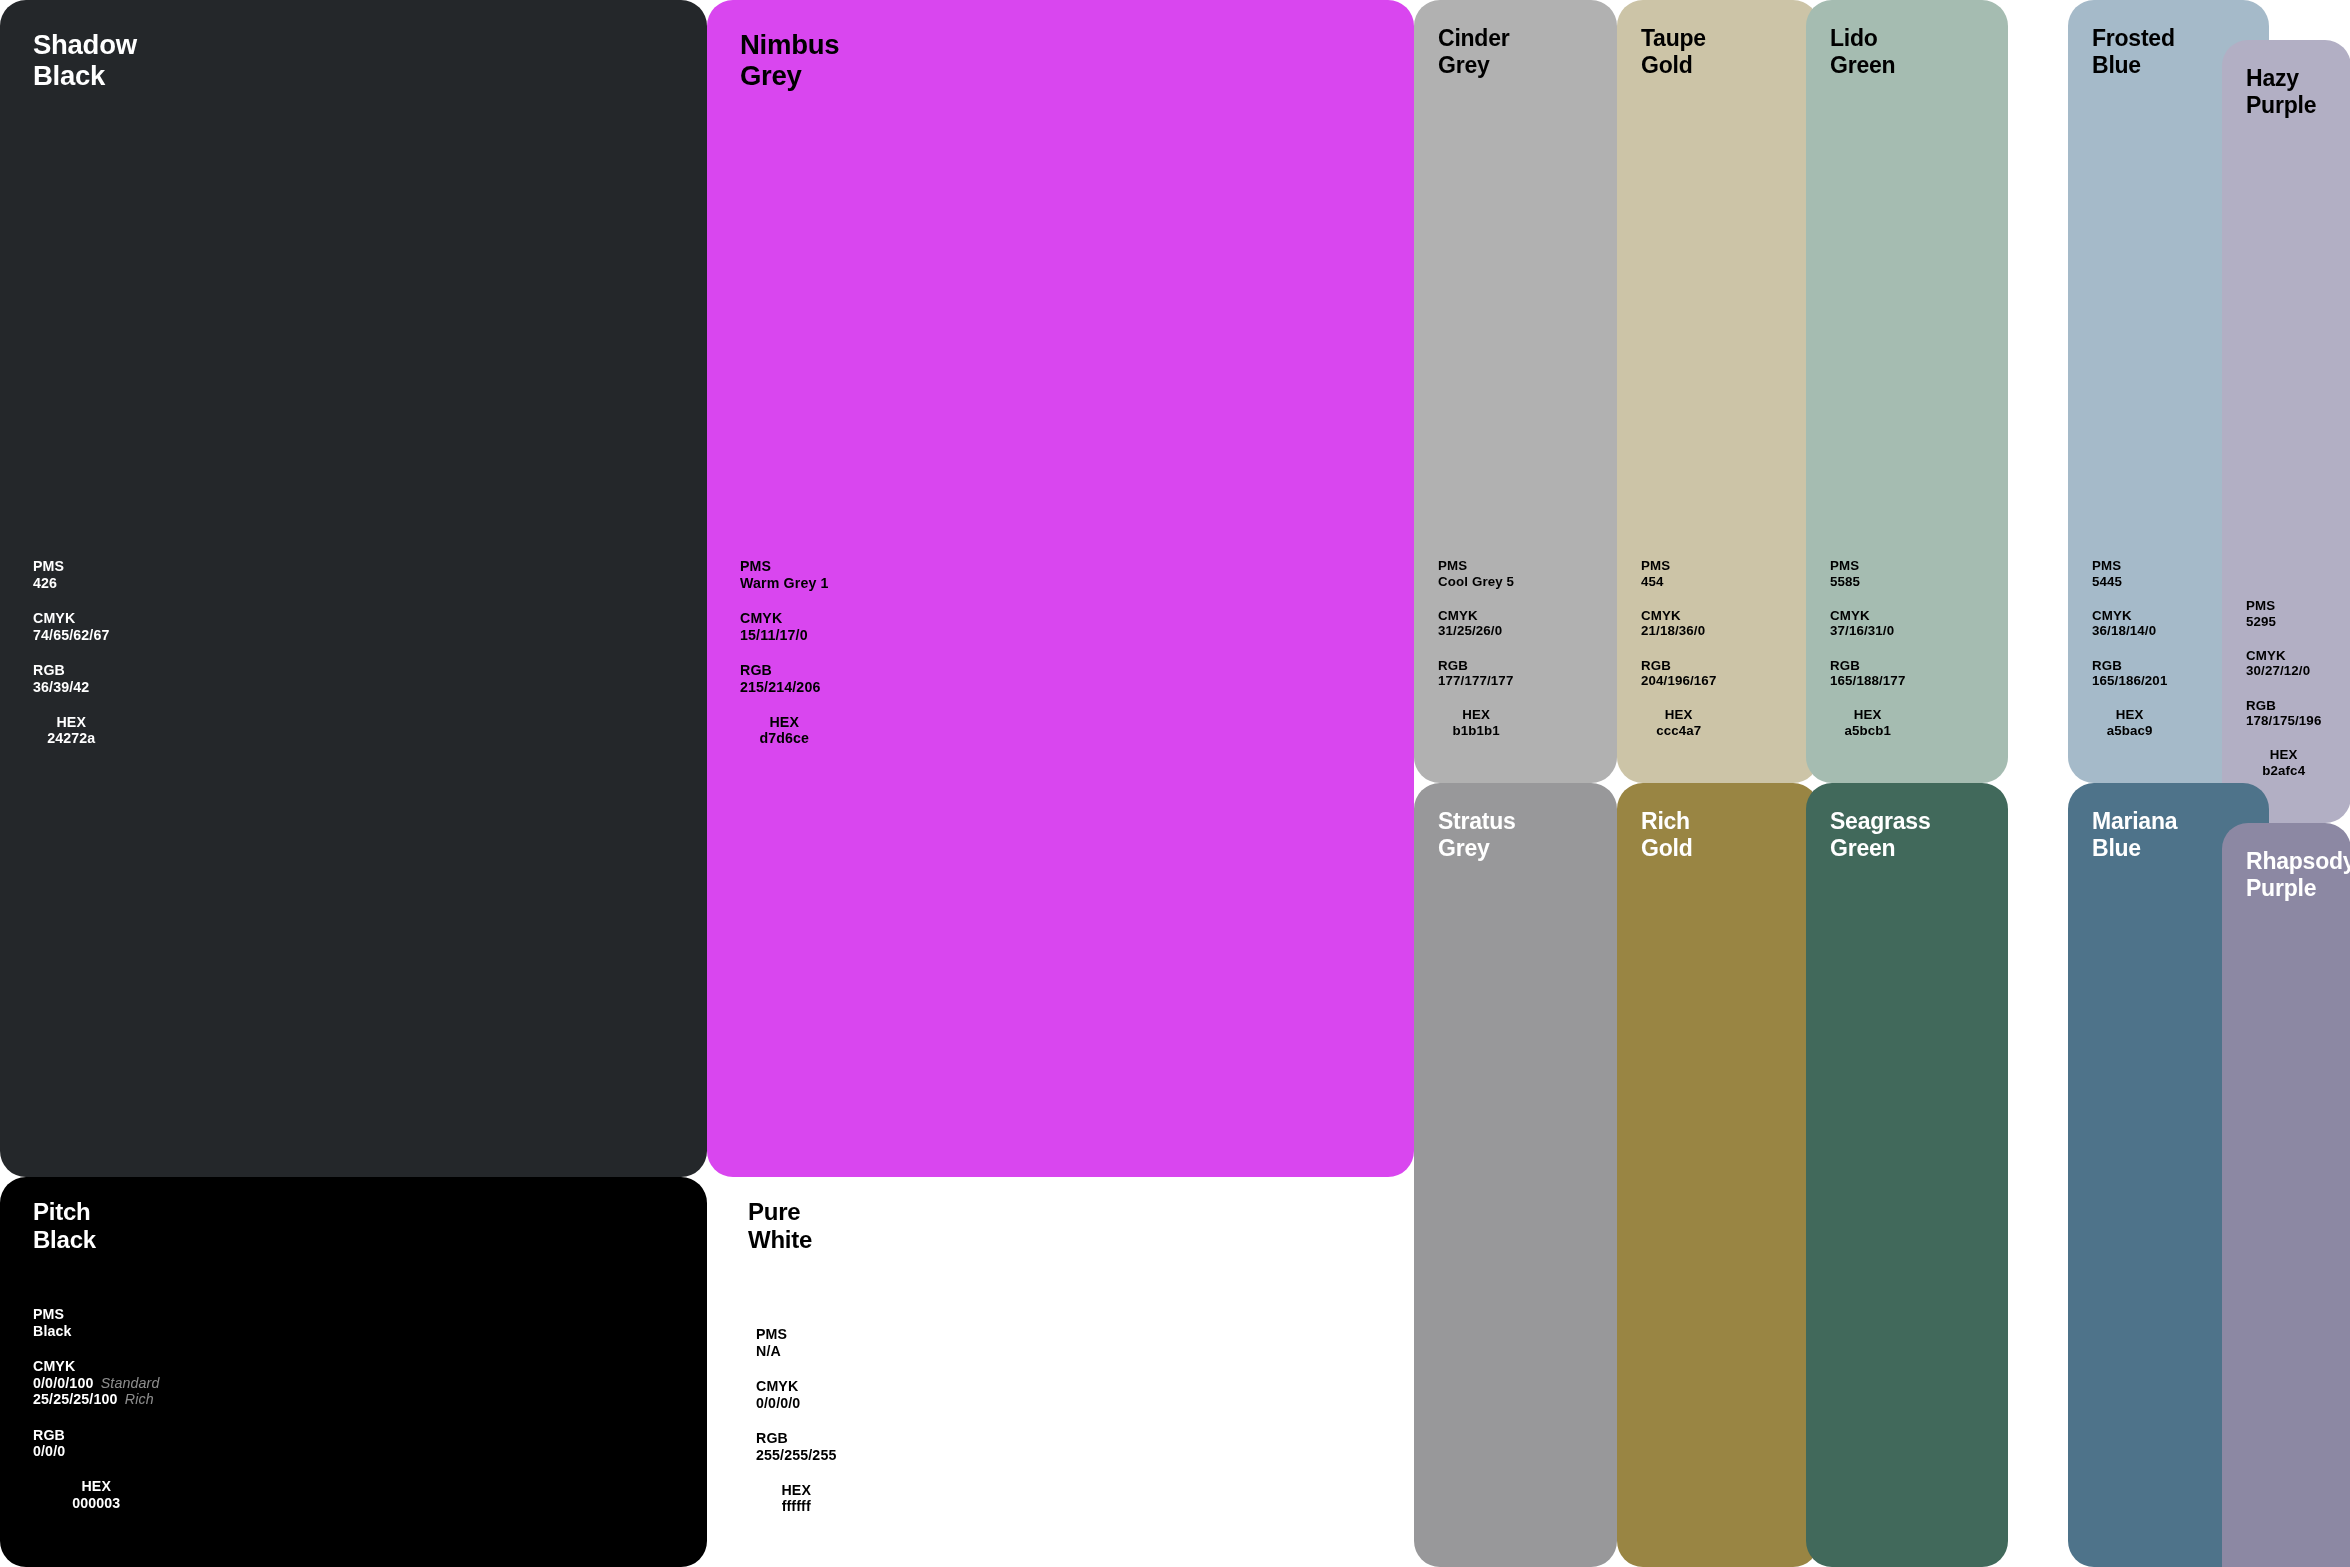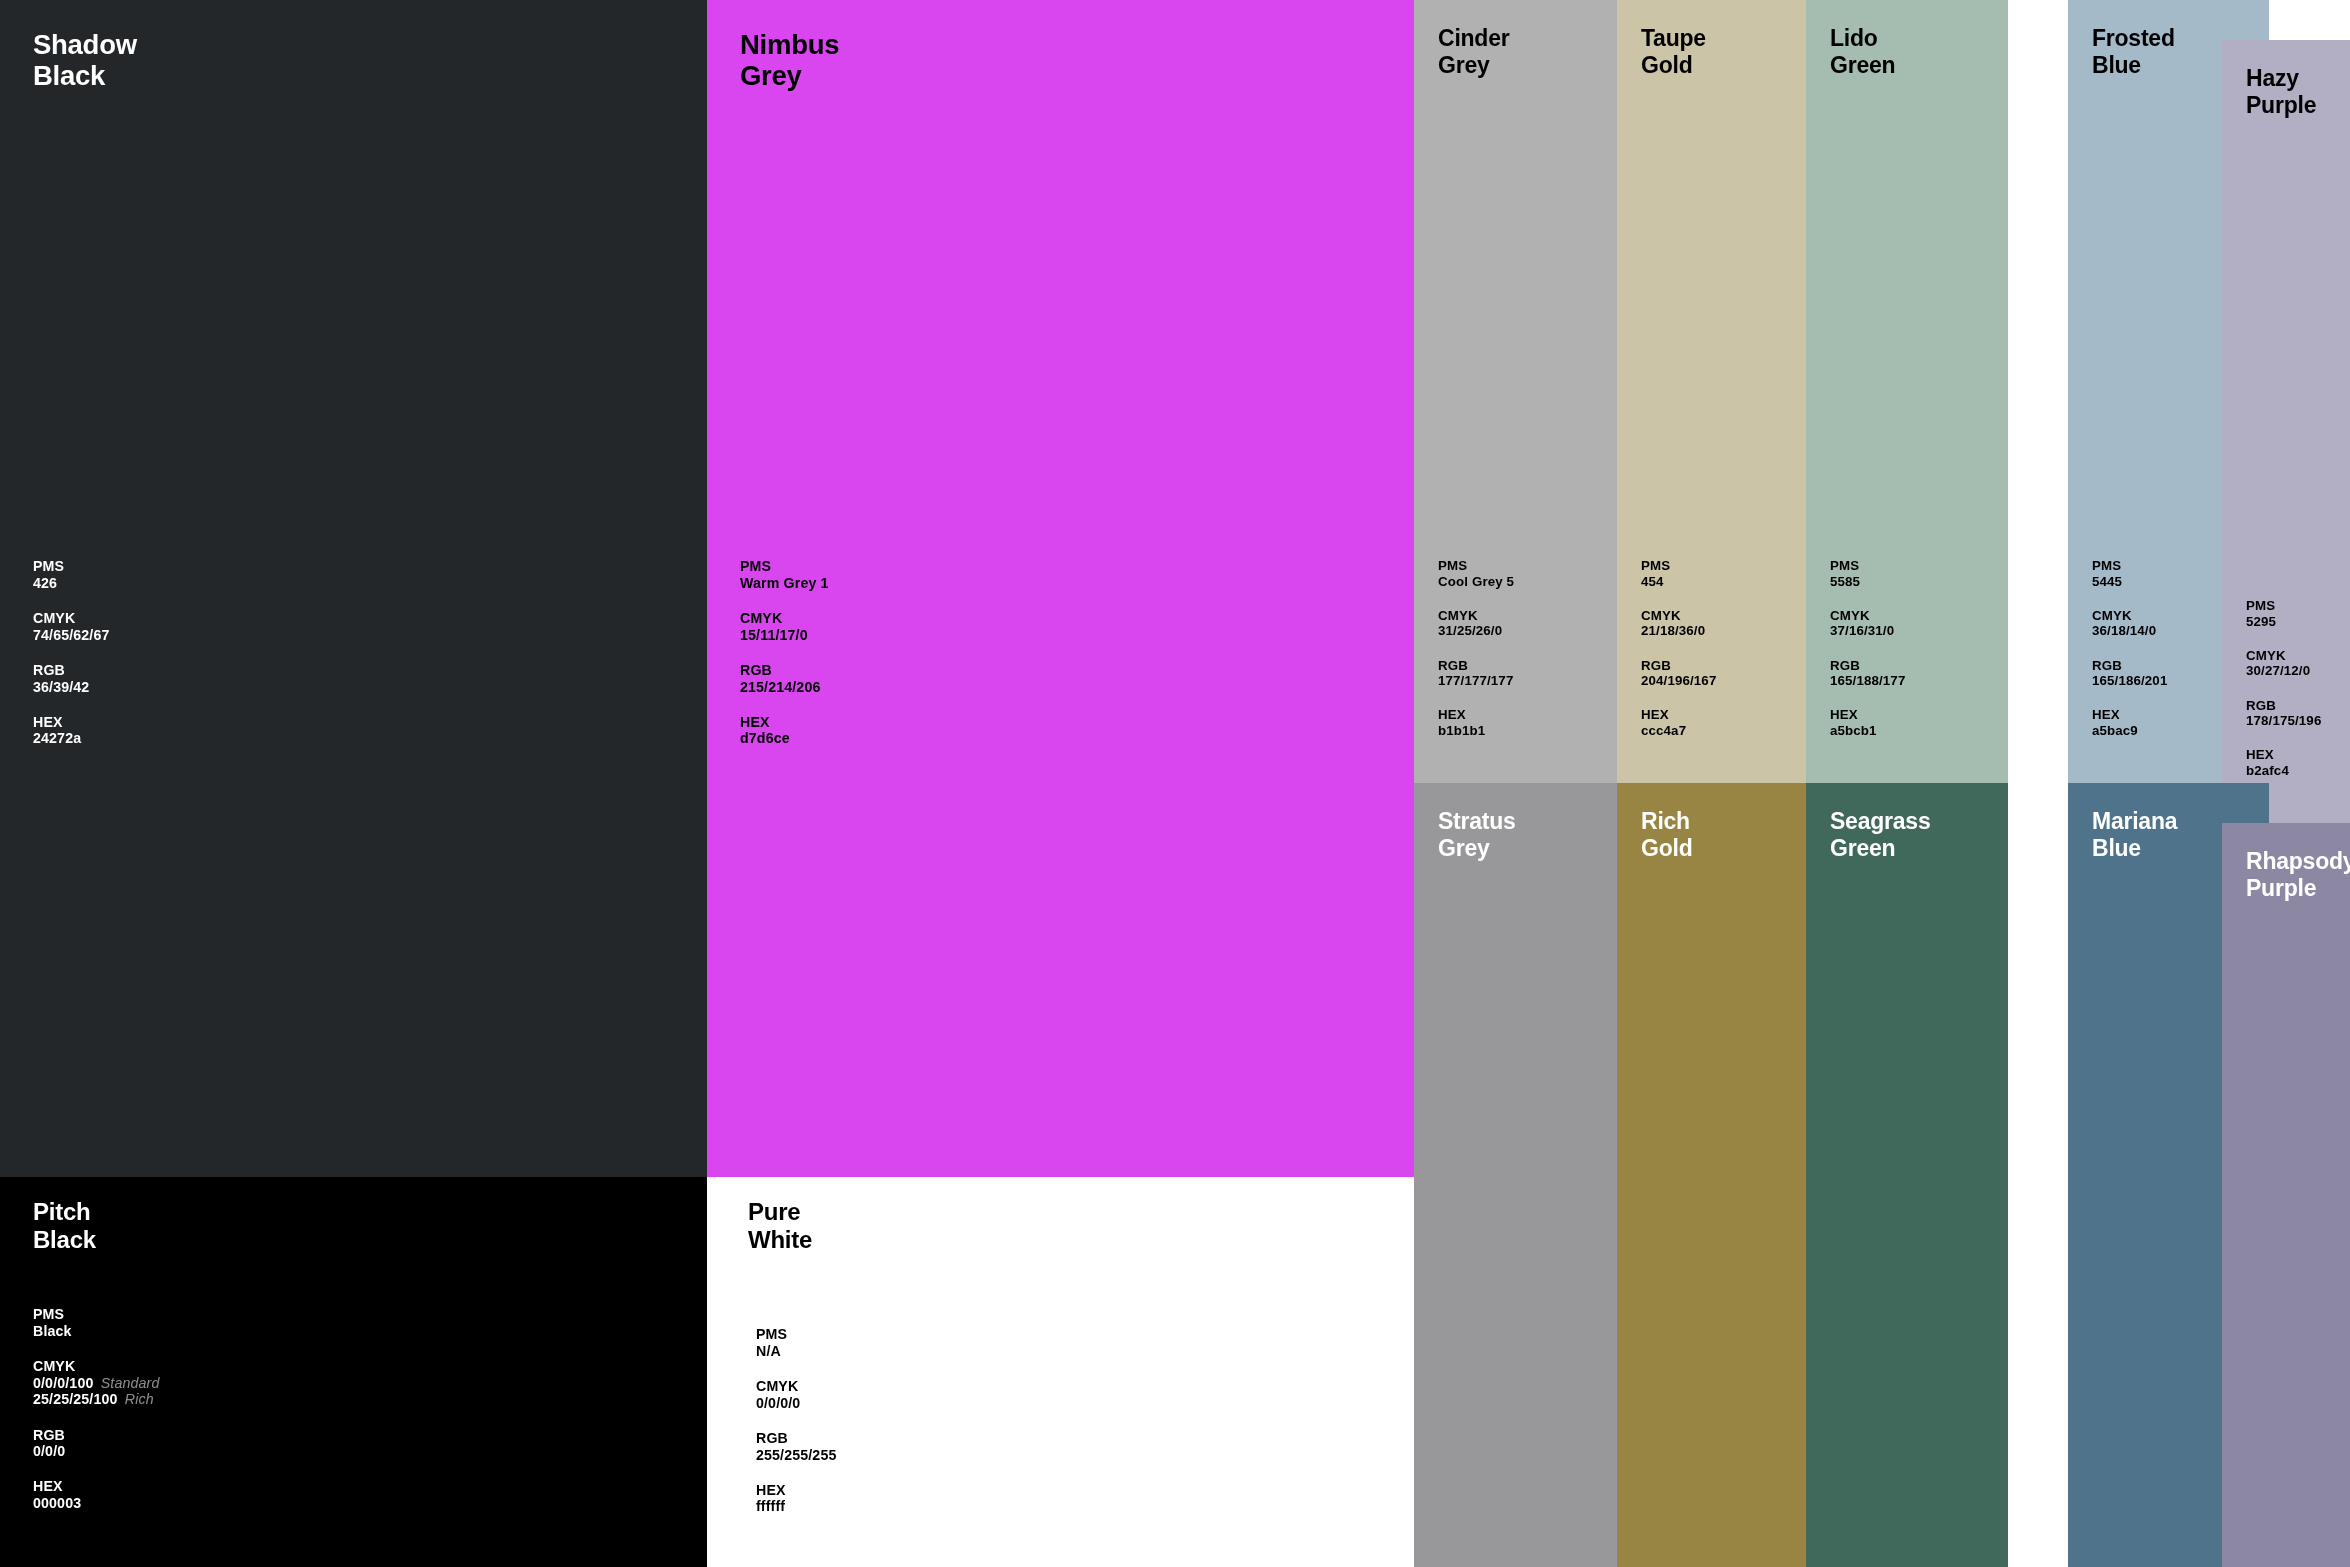--- a/index.html
+++ b/index.html
@@ -19,20 +19,21 @@
     width: 2351px;
     height: 1568px;
     background: #ffffff;
   }
 
   
   .swatch {
     position: absolute;
     box-sizing: border-box;
     overflow: hidden;
+    border-radius: 26px;
   }
 
   
   .title {
     position: absolute;
     font-weight: bold;
     line-height: 1.16;
     letter-spacing: -0.01em;
     white-space: pre-line;
   }
@@ -50,21 +51,21 @@
   
   .specs {
     position: absolute;
     font-size: 14.2px;
     line-height: 1.18;
     letter-spacing: 0.01em;
   }
   .spec-group {
     margin-bottom: 18.4px;
   }
-  .spec-group:last-child { margin-bottom: 0; }
+  .spec-group:last-child { margin-bottom: 0; text-align: center; }
   .spec-label {
     font-weight: bold;
     display: block;
   }
   .spec-value {
     font-weight: bold;
     display: block;
     white-space: nowrap;
   }
   .spec-note {

